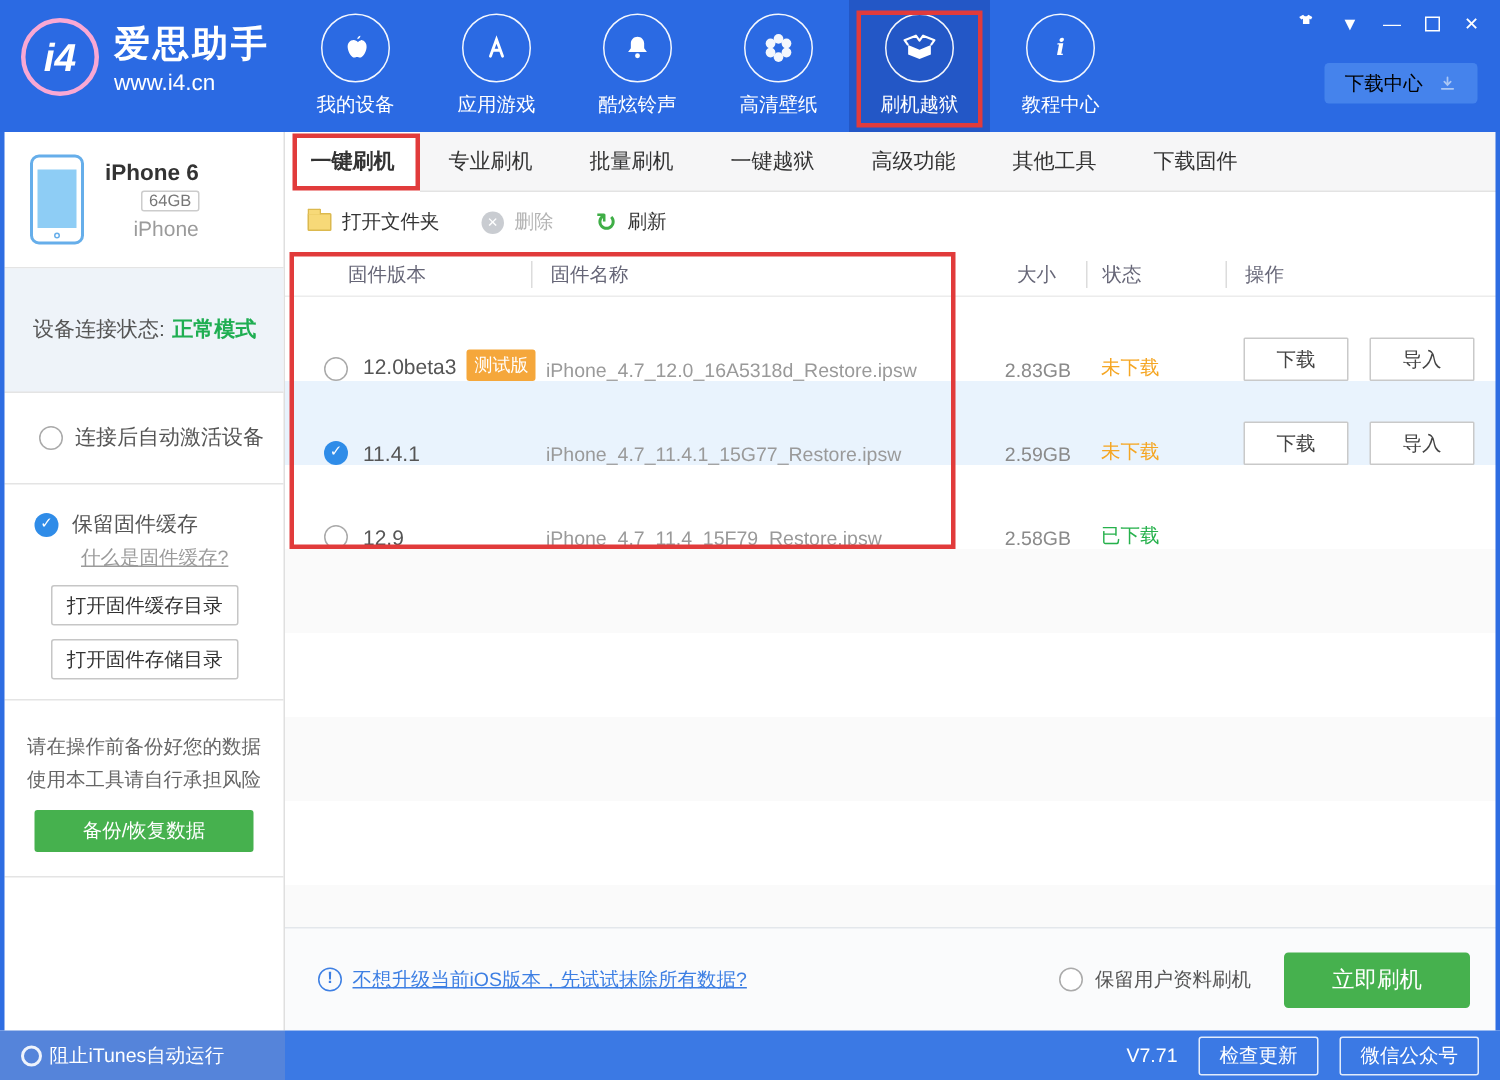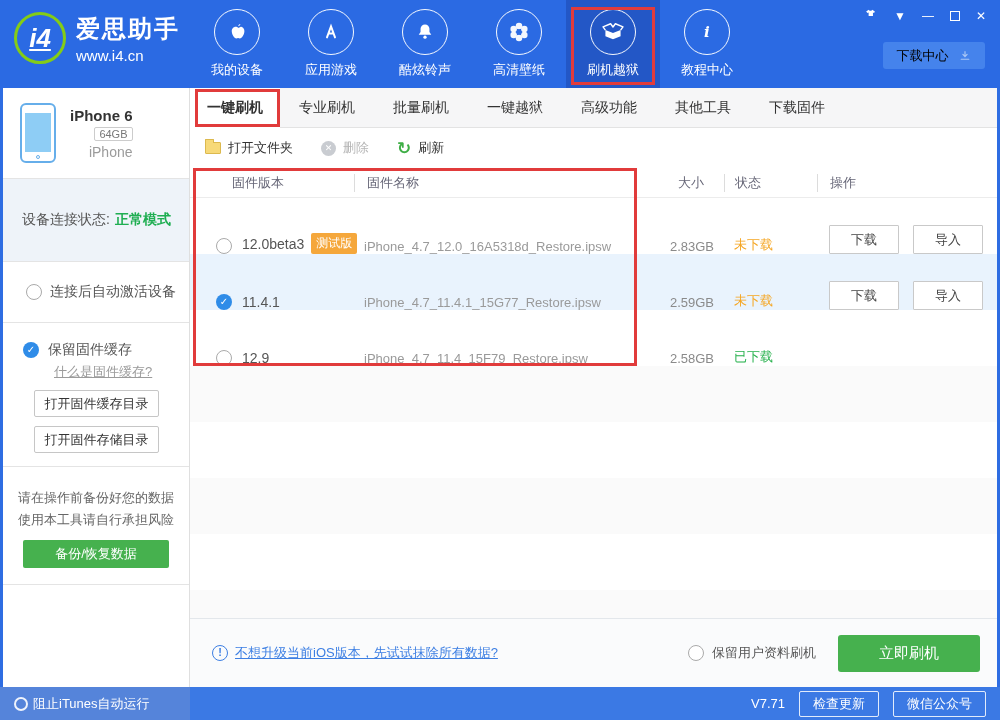--- a/index.html
+++ b/index.html
@@ -2,21 +2,21 @@
 <html><head>
 <meta charset="utf-8">
 <style>
   * { margin:0; padding:0; box-sizing:border-box; }
   body { font-family:"Liberation Sans","DejaVu Sans",sans-serif; background:#444; }
   .window { position:relative; width:1000px; height:720px; background:#fff; overflow:hidden; }
 
   
   .header { position:absolute; left:0; top:0; width:1000px; height:88px; background:#2b6ae3; }
   .logo { position:absolute; left:14px; top:12px; display:flex; align-items:center; gap:10px; color:#fff; }
-  .logo-circle { width:52px; height:52px; border:3px solid #84cc16; border-radius:50%; display:flex; align-items:center; justify-content:center; font-size:26px; font-weight:bold; font-style:italic;text-decoration:underline; }
+  .logo-circle { width:52px; height:52px; border:3px solid #f9a8d4; border-radius:50%; display:flex; align-items:center; justify-content:center; font-size:26px; font-weight:bold; font-style:italic; }
   .logo-text .t1 { font-size:24px; font-weight:bold; letter-spacing:2px; }
   .logo-text .t2 { font-size:15px; margin-top:2px; }
   .nav { position:absolute; left:190px; top:0; height:88px; display:flex; }
   .nav-item { width:94px; height:88px; display:flex; flex-direction:column; align-items:center; justify-content:flex-start; padding-top:9px; cursor:pointer; }
   .nav-item.selected { background:#2357c6; }
   .nav-circle { width:46px; height:46px; border:1.5px solid rgba(255,255,255,.95); border-radius:50%; display:flex; align-items:center; justify-content:center; }
   .nav-label { color:#fff; font-size:13px; margin-top:6px; }
   .win-controls { position:absolute; right:14px; top:7px; display:flex; align-items:center; gap:16px; color:#fff; }
   .win-controls .wc { font-size:12px; line-height:14px; cursor:pointer; }
   .wc-max { width:10px; height:10px; border:1.5px solid #fff; }
@@ -85,21 +85,21 @@
 
   .stripe-g { height:56px; background:#fafafa; }
   .stripe-w { height:56px; background:#fff; }
   .stripe-g.partial { height:28px; }
 
   .action-bar { height:69px; background:#fafbfc; border-top:1px solid #e3e7eb; display:flex; align-items:center; padding:0 20px 0 22px; }
   .erase-link { display:flex; align-items:center; gap:7px; color:#3d7fe3; font-size:13px; cursor:pointer; }
   .excl-icon { width:16px; height:16px; border:1.5px solid #3d7fe3; border-radius:50%; font-size:11px; font-weight:bold; line-height:13px; text-align:center; flex:none; }
   .erase-link .txt { text-decoration:underline; }
   .keep-data { display:flex; align-items:center; gap:8px; margin-left:auto; font-size:13px; color:#555; }
-  .flash-btn { width:142px; height:37px; margin-left:22px; background:#46b14e; border:none; border-radius:3px; color:#fff; font-size:15px; cursor:pointer; font-family:inherit; }
+  .flash-btn { width:124px; height:37px; margin-left:22px; background:#46b14e; border:none; border-radius:3px; color:#fff; font-size:15px; cursor:pointer; font-family:inherit; }
 
   
   .statusbar { position:absolute; left:0; bottom:0; width:1000px; height:33px; display:flex; z-index:9; }
   .sb-left { width:190px; background:#5584da; display:flex; align-items:center; padding-left:14px; gap:5px; color:#fff; font-size:13px; }
   .sb-radio { width:14px; height:14px; border:2px solid rgba(255,255,255,.9); border-radius:50%; cursor:pointer; }
   .sb-right { flex:1; background:#3b79e4; display:flex; align-items:center; justify-content:flex-end; color:#fff; font-size:13px; padding-right:14px; gap:14px; }
   .sb-btn { background:transparent; border:1px solid rgba(255,255,255,.85); border-radius:2px; color:#fff; font-size:13px; padding:3px 13px; cursor:pointer; font-family:inherit; }
 
   
   .anno { position:absolute; border:3px solid #e13b3b; z-index:50; pointer-events:none; }

